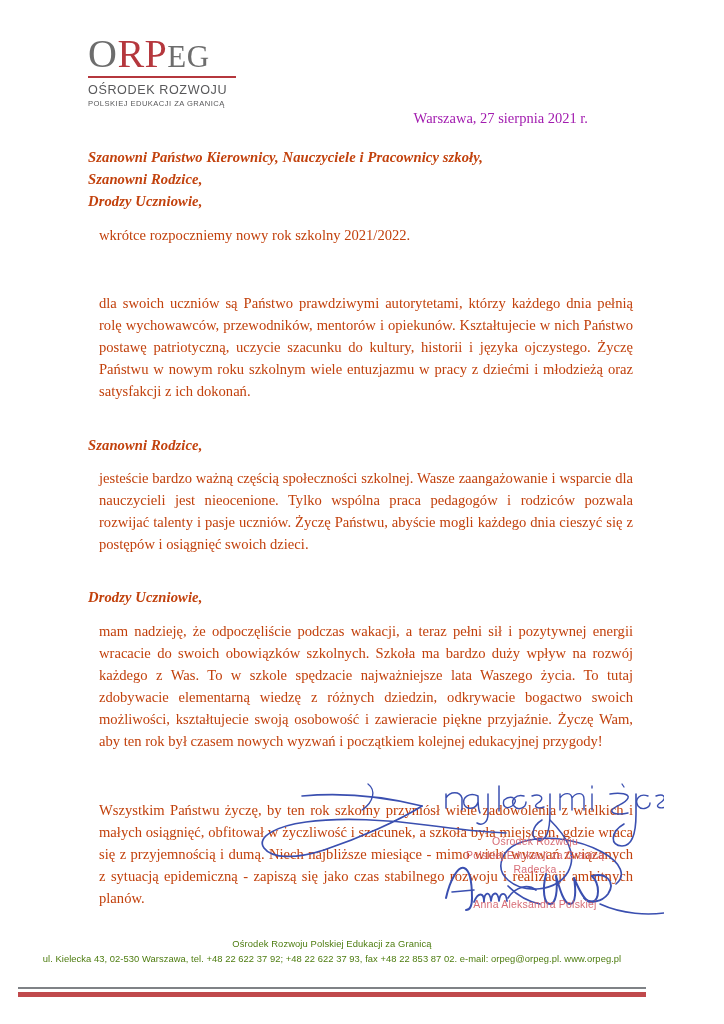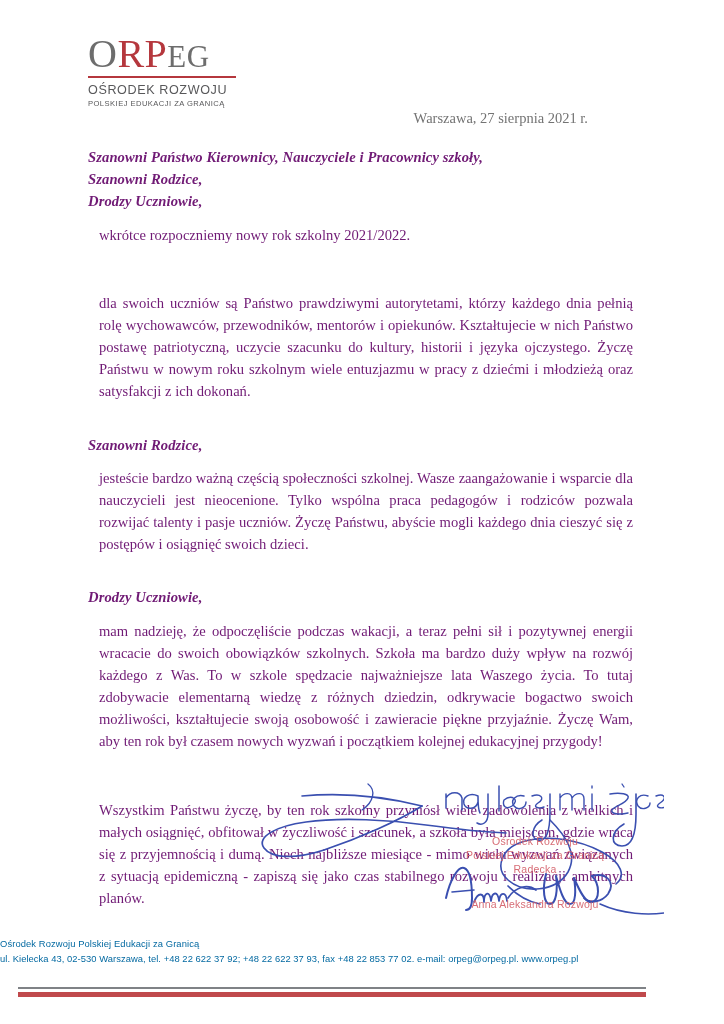--- a/index.html
+++ b/index.html
@@ -63,31 +63,31 @@
     color: #58585a;
     white-space: nowrap;
   }
 
   
   .date-line {
     position: absolute;
     right: 76px;
     top: 110px;
     font-size: 14.5px;
-    color: #737373;
+    color: #a21caf;
     white-space: nowrap;
   }
 
   
   .letter {
     position: absolute;
     left: 88px;
     top: 146px;
     width: 556px;
-    color: #701a75;
+    color: #c2410c;
     font-size: 14.6px;
     line-height: 1.52;
   }
   .salutation {
     font-weight: bold;
     font-style: italic;
     letter-spacing: 0.1px;
   }
   .para {
     text-align: justify;
@@ -121,22 +121,23 @@
     opacity: 0.92;
   }
   .stamp .name { margin-top: 20px; }
 
   
   .footer {
     position: absolute;
     left: 0;
     right: 0;
     top: 938px;
-    font-family: "Liberation Sans", "DejaVu Sans", sans-serif;
-    color: #0369a1;
+    text-align: center;
+    font-family: "Liberation Sans", "DejaVu Sans", sans-serif;
+    color: #4d7c0f;
   }
   .footer-l1 { font-size: 9.4px; letter-spacing: 0.1px; }
   .footer-l2 { font-size: 9.4px; margin-top: 4px; letter-spacing: 0.05px; }
 
   .rule-gray {
     position: absolute;
     left: 18px;
     right: 18px;
     top: 987px;
     height: 1.6px;
@@ -250,24 +251,24 @@
                  C330 112, 336 124, 342 122 C350 120, 350 104, 342 96" stroke-width="2"></path>
         <path d="M342 96 C356 92, 366 102, 358 114 C352 122, 340 124, 334 118" stroke-width="1.8"></path>
         <path d="M350 124 C372 134, 398 136, 420 132" stroke-width="1.6"></path>
       </g>
     </svg>
 
     <div class="stamp">
       <div>Ośrodek Rozwoju</div>
       <div>Polskiej Edukacji za Granicą</div>
       <div>Radecka</div>
-      <div class="name">Anna Aleksandra Rozwoju</div>
+      <div class="name">Anna Aleksandra Polskiej</div>
     </div>
   </div>
 
   <div class="footer">
     <div class="footer-l1">Ośrodek Rozwoju Polskiej Edukacji za Granicą</div>
-    <div class="footer-l2">ul. Kielecka 43, 02-530 Warszawa, tel. +48 22 622 37 92; +48 22 622 37 93, fax +48 22 853 77 02. e-mail: orpeg@orpeg.pl. www.orpeg.pl</div>
+    <div class="footer-l2">ul. Kielecka 43, 02-530 Warszawa, tel. +48 22 622 37 92; +48 22 622 37 93, fax +48 22 853 87 02. e-mail: orpeg@orpeg.pl. www.orpeg.pl</div>
   </div>
   <div class="rule-gray"></div>
   <div class="rule-red"></div>
 
 </div>
 
 </body></html>

